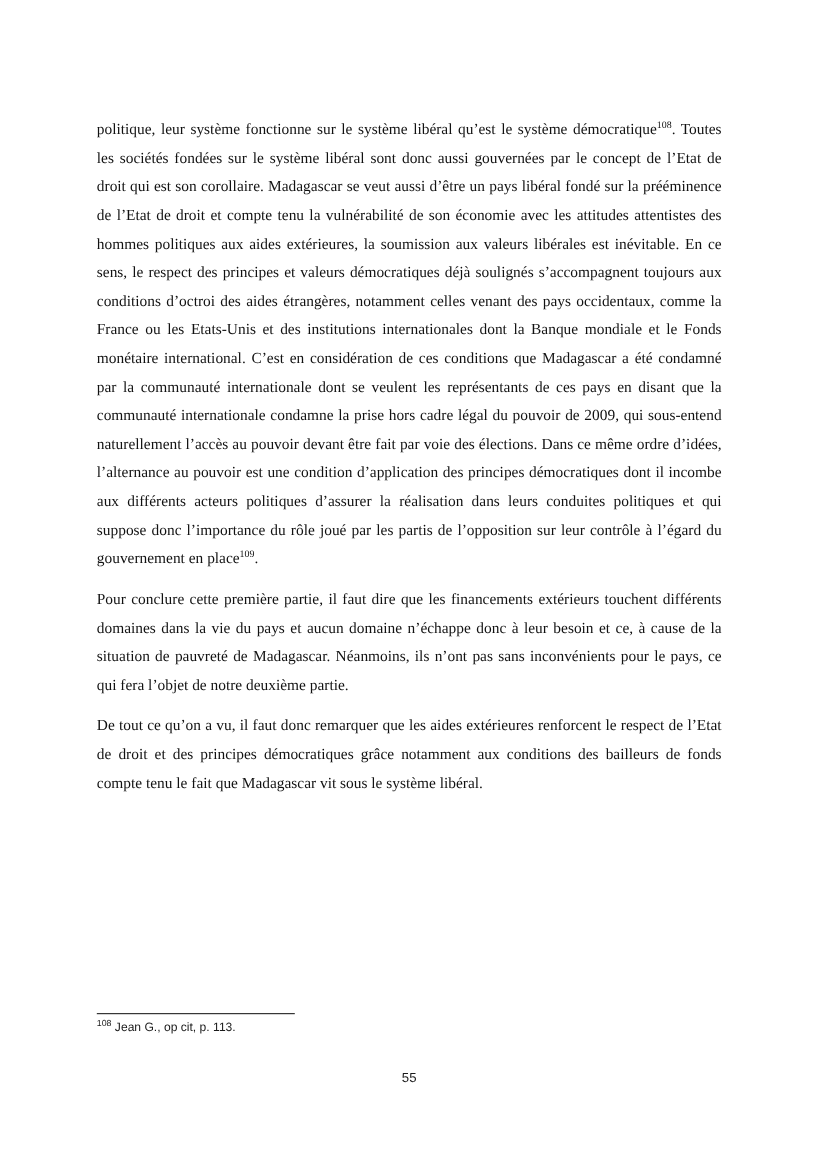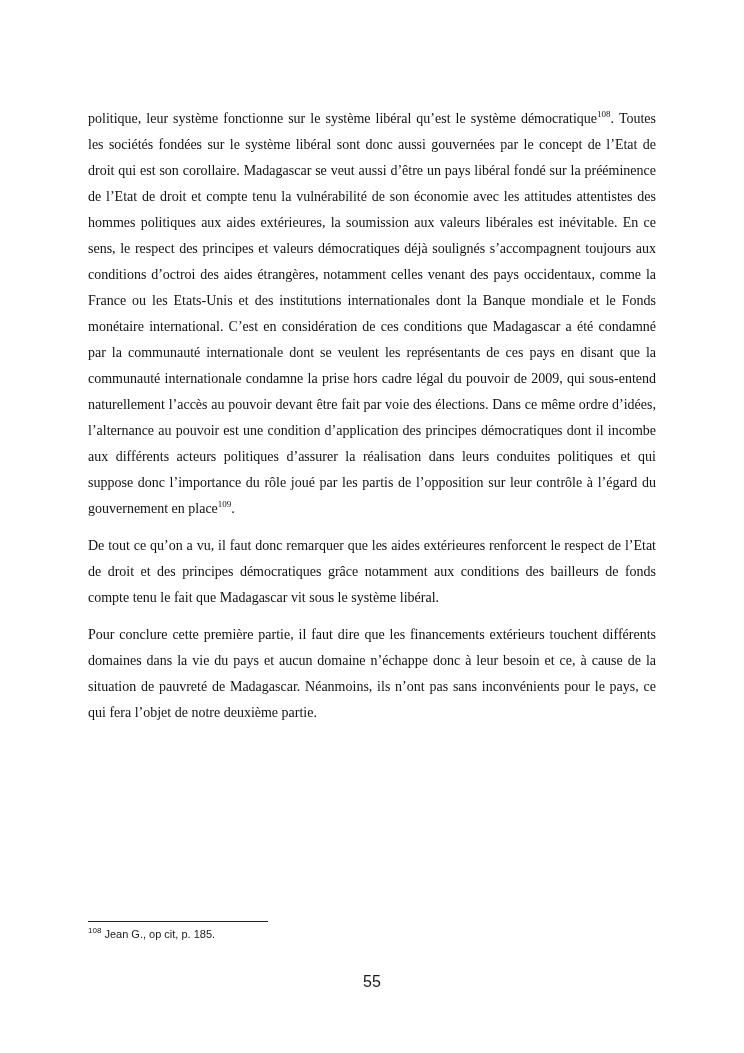--- a/index.html
+++ b/index.html
@@ -56,41 +56,41 @@
     line-height: 0;
     vertical-align: super;
   }
   .page-number {
     position: absolute;
     top: 973px;
     left: 0;
     width: 744px;
     text-align: center;
     font-family: "Liberation Sans", sans-serif;
-    font-size: 16px;
+    font-size: 12px;
     color: #1a1a1a;
   }
 </style>
 </head>
 <body>
 
 <div class="page">
 
   <div class="body-text">
 
     <p><span>politique, leur système fonctionne sur le système libéral qu’est le système démocratique</span><sup>108</sup><span>. Toutes les sociétés fondées sur le système libéral sont donc aussi gouvernées par le concept de l’Etat de droit qui est son corollaire. Madagascar se veut aussi d’être un pays libéral fondé sur la prééminence de l’Etat de droit et compte tenu la vulnérabilité de son économie avec les attitudes attentistes des hommes politiques aux aides extérieures, la soumission aux valeurs libérales est inévitable. En ce sens, le respect des principes et valeurs démocratiques déjà soulignés s’accompagnent toujours aux conditions d’octroi des aides étrangères, notamment celles venant des pays occidentaux, comme la France ou les Etats-Unis et des institutions internationales dont la Banque mondiale et le Fonds monétaire international. C’est en considération de ces conditions que Madagascar a été condamné par la communauté internationale dont se veulent les représentants de ces pays en disant que la communauté internationale condamne la prise hors cadre légal du pouvoir de 2009, qui sous-entend naturellement l’accès au pouvoir devant être fait par voie des élections. Dans ce même ordre d’idées, l’alternance  au pouvoir est une condition d’application des principes démocratiques dont il incombe aux différents acteurs politiques d’assurer la réalisation dans leurs conduites politiques et qui suppose donc l’importance du rôle joué par les partis de l’opposition sur leur contrôle à  l’égard du gouvernement en place</span><sup>109</sup><span>.</span></p>
 
+    <p><span>Pour conclure cette première partie, il faut dire que les financements extérieurs touchent différents domaines dans la vie du pays et aucun domaine n’échappe donc à leur besoin et ce, à cause de la situation de pauvreté de Madagascar. Néanmoins, ils n’ont pas sans inconvénients pour le pays, ce qui fera l’objet de notre deuxième partie.</span></p>
+
     <p><span>De tout ce qu’on a vu, il faut donc remarquer que les aides extérieures renforcent le respect de l’Etat de droit et des principes démocratiques grâce notamment aux conditions des bailleurs de fonds compte tenu le fait que Madagascar vit sous le système libéral.</span></p>
-
-    <p><span>Pour conclure cette première partie, il faut dire que les financements extérieurs touchent différents domaines dans la vie du pays et aucun domaine n’échappe donc à leur besoin et ce, à cause de la situation de pauvreté de Madagascar. Néanmoins, ils n’ont pas sans inconvénients pour le pays, ce qui fera l’objet de notre deuxième partie.</span></p>
 
   </div>
 
   <div class="footnotes">
     <div class="fn-rule"></div>
 
-    <div class="footnote"><sup>108</sup><span> Jean G., op cit, p. 185.</span></div>
+    <div class="footnote"><sup>108</sup><span> Jean G., op cit, p. 113.</span></div>
 
   </div>
 
   <div class="page-number">55</div>
 
 </div>
 
 </body></html>

